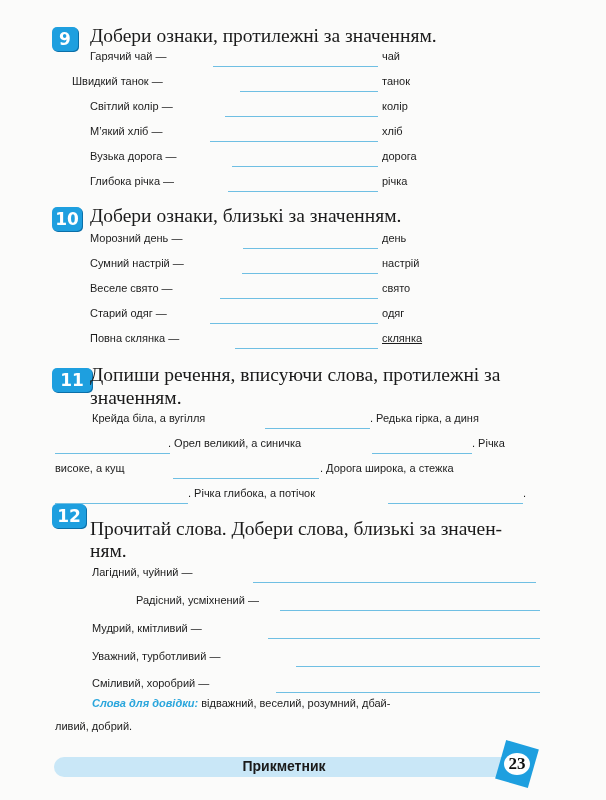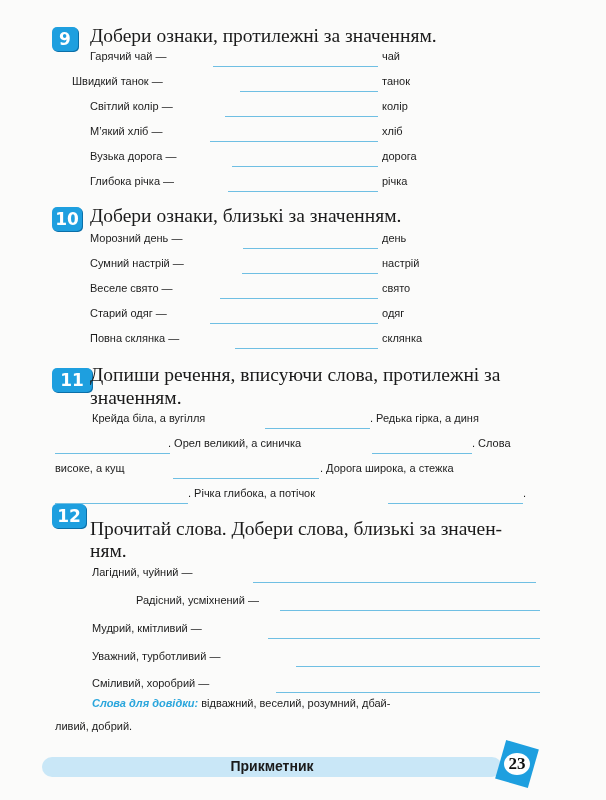--- a/index.html
+++ b/index.html
@@ -19,21 +19,21 @@
   .heading {
     position: absolute; font-family: "Liberation Serif", serif;
     font-size: 19.5px; color: #1a1a1a; white-space: nowrap;
   }
   .row { position: absolute; font-size: 11px; white-space: nowrap; }
   .line {
     position: absolute; height: 0; border-top: 1.6px solid #6fbfe3;
   }
   .hint-label { color: #2aa6dc; font-style: italic; font-weight: bold; }
   .footer-bar {
-    position: absolute; left: 42px; top: 757px; width: 460px; height: 20px;
+    position: absolute; left: 54px; top: 757px; width: 460px; height: 20px;
     border-radius: 10px; background: #c9e7f7; text-decoration: underline;
   }
   .footer-text {
     position: absolute; left: 0; right: 0; top: 1px; text-align: center;
     font-weight: bold; font-size: 14px; color: #1a1a1a;
   }
   .page-num {
     position: absolute; left: 500px; top: 744px; width: 34px; height: 40px;
     transform: rotate(16deg); background: #1e9fdf;
     display: flex; align-items: center; justify-content: center;
@@ -92,36 +92,36 @@
   <div class="row" style="left:90px;top:282px;">Веселе свято —</div>
   <div class="line" style="left:220px;top:298px;width:158px;"></div>
   <div class="row" style="left:382px;top:282px;">свято</div>
 
   <div class="row" style="left:90px;top:307px;">Старий одяг —</div>
   <div class="line" style="left:210px;top:323px;width:168px;"></div>
   <div class="row" style="left:382px;top:307px;">одяг</div>
 
   <div class="row" style="left:90px;top:332px;">Повна склянка —</div>
   <div class="line" style="left:235px;top:348px;width:143px;"></div>
-  <div class="row" style="left:382px;top:332px;">склянка</div>
+  <div class="row" style="left:382px;top:332px;text-decoration:underline;">склянка</div>
 </div>
 
 <div>
   <div class="badge" style="left:52px;top:368px;width:40px;text-align:right;">11</div>
   <div class="heading" style="left:90px;top:364px;">Допиши речення, вписуючи слова, протилежні за</div>
   <div class="heading" style="left:90px;top:387px;">значенням.</div>
 
   <div class="row" style="left:92px;top:412px;">Крейда біла, а вугілля</div>
   <div class="line" style="left:265px;top:428px;width:105px;"></div>
   <div class="row" style="left:370px;top:412px;">. Редька гірка, а диня</div>
 
   <div class="line" style="left:55px;top:453px;width:115px;"></div>
   <div class="row" style="left:168px;top:437px;">. Орел великий, а синичка</div>
   <div class="line" style="left:372px;top:453px;width:100px;"></div>
-  <div class="row" style="left:472px;top:437px;">. Слова</div>
+  <div class="row" style="left:472px;top:437px;">. Річка</div>
 
   <div class="row" style="left:55px;top:462px;">високе, а кущ</div>
   <div class="line" style="left:173px;top:478px;width:146px;"></div>
   <div class="row" style="left:320px;top:462px;">.  Дорога широка, а стежка</div>
 
   <div class="line" style="left:55px;top:503px;width:133px;"></div>
   <div class="row" style="left:188px;top:487px;">. Річка глибока, а потічок</div>
   <div class="line" style="left:388px;top:503px;width:135px;"></div>
   <div class="row" style="left:523px;top:487px;">.</div>
 </div>

